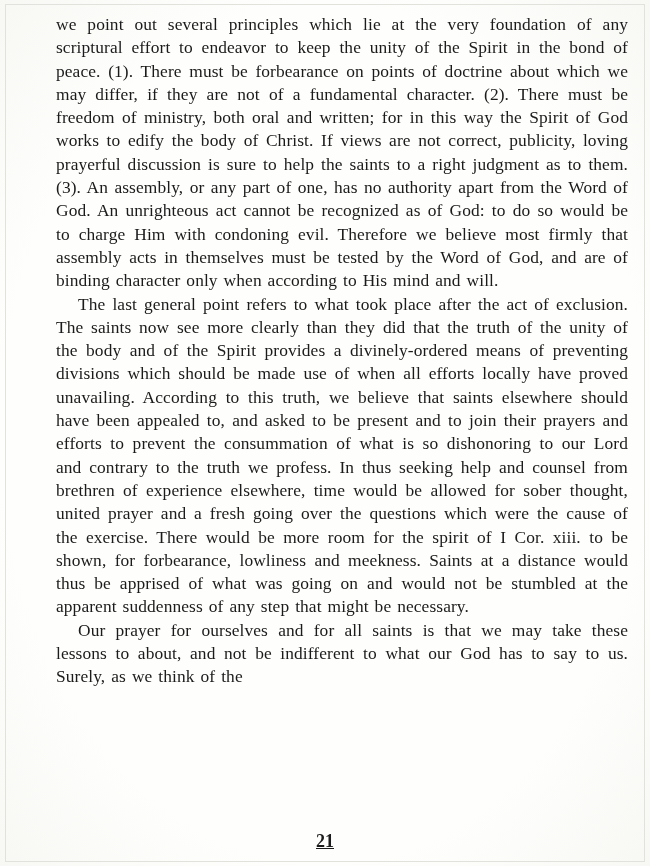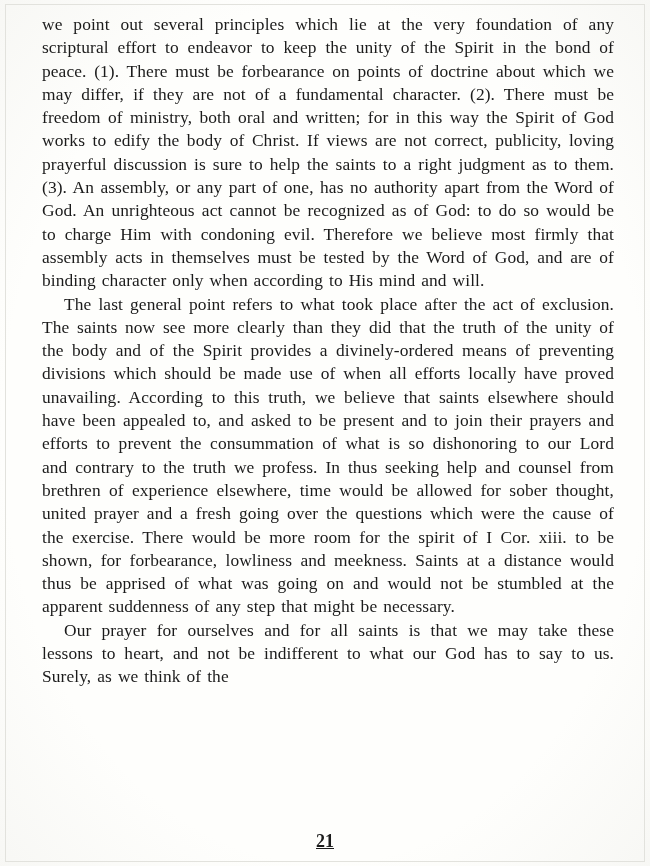--- a/index.html
+++ b/index.html
@@ -29,21 +29,21 @@
   .scan::before {
     content: "";
     position: absolute;
     inset: 0;
     background:
       radial-gradient(ellipse at 50% 50%, rgba(255,255,255,0) 70%, rgba(200,200,190,0.12) 100%);
     pointer-events: none;
   }
   .page-body {
     position: absolute;
-    left: 42px;
+    left: 56px;
     top: 13px;
     width: 572px;
   }
   p.para {
     margin: 0;
     text-align: justify;
     font-size: 17.4px;
     line-height: 23.3px;
     color: #1b1b1b;
     word-spacing: 1.5px;
@@ -67,17 +67,17 @@
 </style>
 </head>
 <body>
 
 <div class="scan">
   <div class="scan-edge"></div>
 
   <div class="page-body">
     <p class="para">we point out several principles which lie at the very foundation of any scriptural effort to endeavor to keep the unity of the Spirit in the bond of peace.  (1).  There must be forbearance on points of doctrine about which we may differ, if they are not of a fundamental character.  (2). There must be freedom of ministry, both oral and written; for in this way the Spirit of God works to edify the body of Christ.  If views are not correct, publicity, loving prayerful discussion is sure to help the saints to a right judgment as to them.  (3).  An assembly, or any part of one, has no authority apart from the Word of God.  An unrighteous act cannot be recognized as of God: to do so would be to charge Him with condoning evil.  Therefore we believe most firmly that assembly acts in themselves must be tested by the Word of God, and are of binding character only when according to His mind and will.</p>
     <p class="para indent">The last general point refers to what took place after the act of exclusion.  The saints now see more clearly than they did that the truth of the unity of the body and of the Spirit provides a divinely-ordered means of preventing divisions which should be made use of when all efforts locally have proved unavailing.  According to this truth, we believe that saints elsewhere should have been appealed to, and asked to be present and to join their prayers and efforts to prevent the consummation of what is so dishonoring to our Lord and contrary to the truth we profess.  In thus seeking help and counsel from brethren of experience elsewhere, time would be allowed for sober thought, united prayer and a fresh going over the questions which were the cause of the exercise.  There would be more room for the spirit of I Cor. xiii. to be shown, for forbearance, lowliness and meekness.  Saints at a distance would thus be apprised of what was going on and would not be stumbled at the apparent suddenness of any step that might be necessary.</p>
-    <p class="para indent">Our prayer for ourselves and for all saints is that we may take these lessons to heart, and not be indifferent to what our God has to say to us.  Surely, as we think of the</p>
+    <p class="para indent">Our prayer for ourselves and for all saints is that we may take these lessons to about, and not be indifferent to what our God has to say to us.  Surely, as we think of the</p>
   </div>
 
   <div class="page-number">21</div>
 </div>
 
 </body></html>

